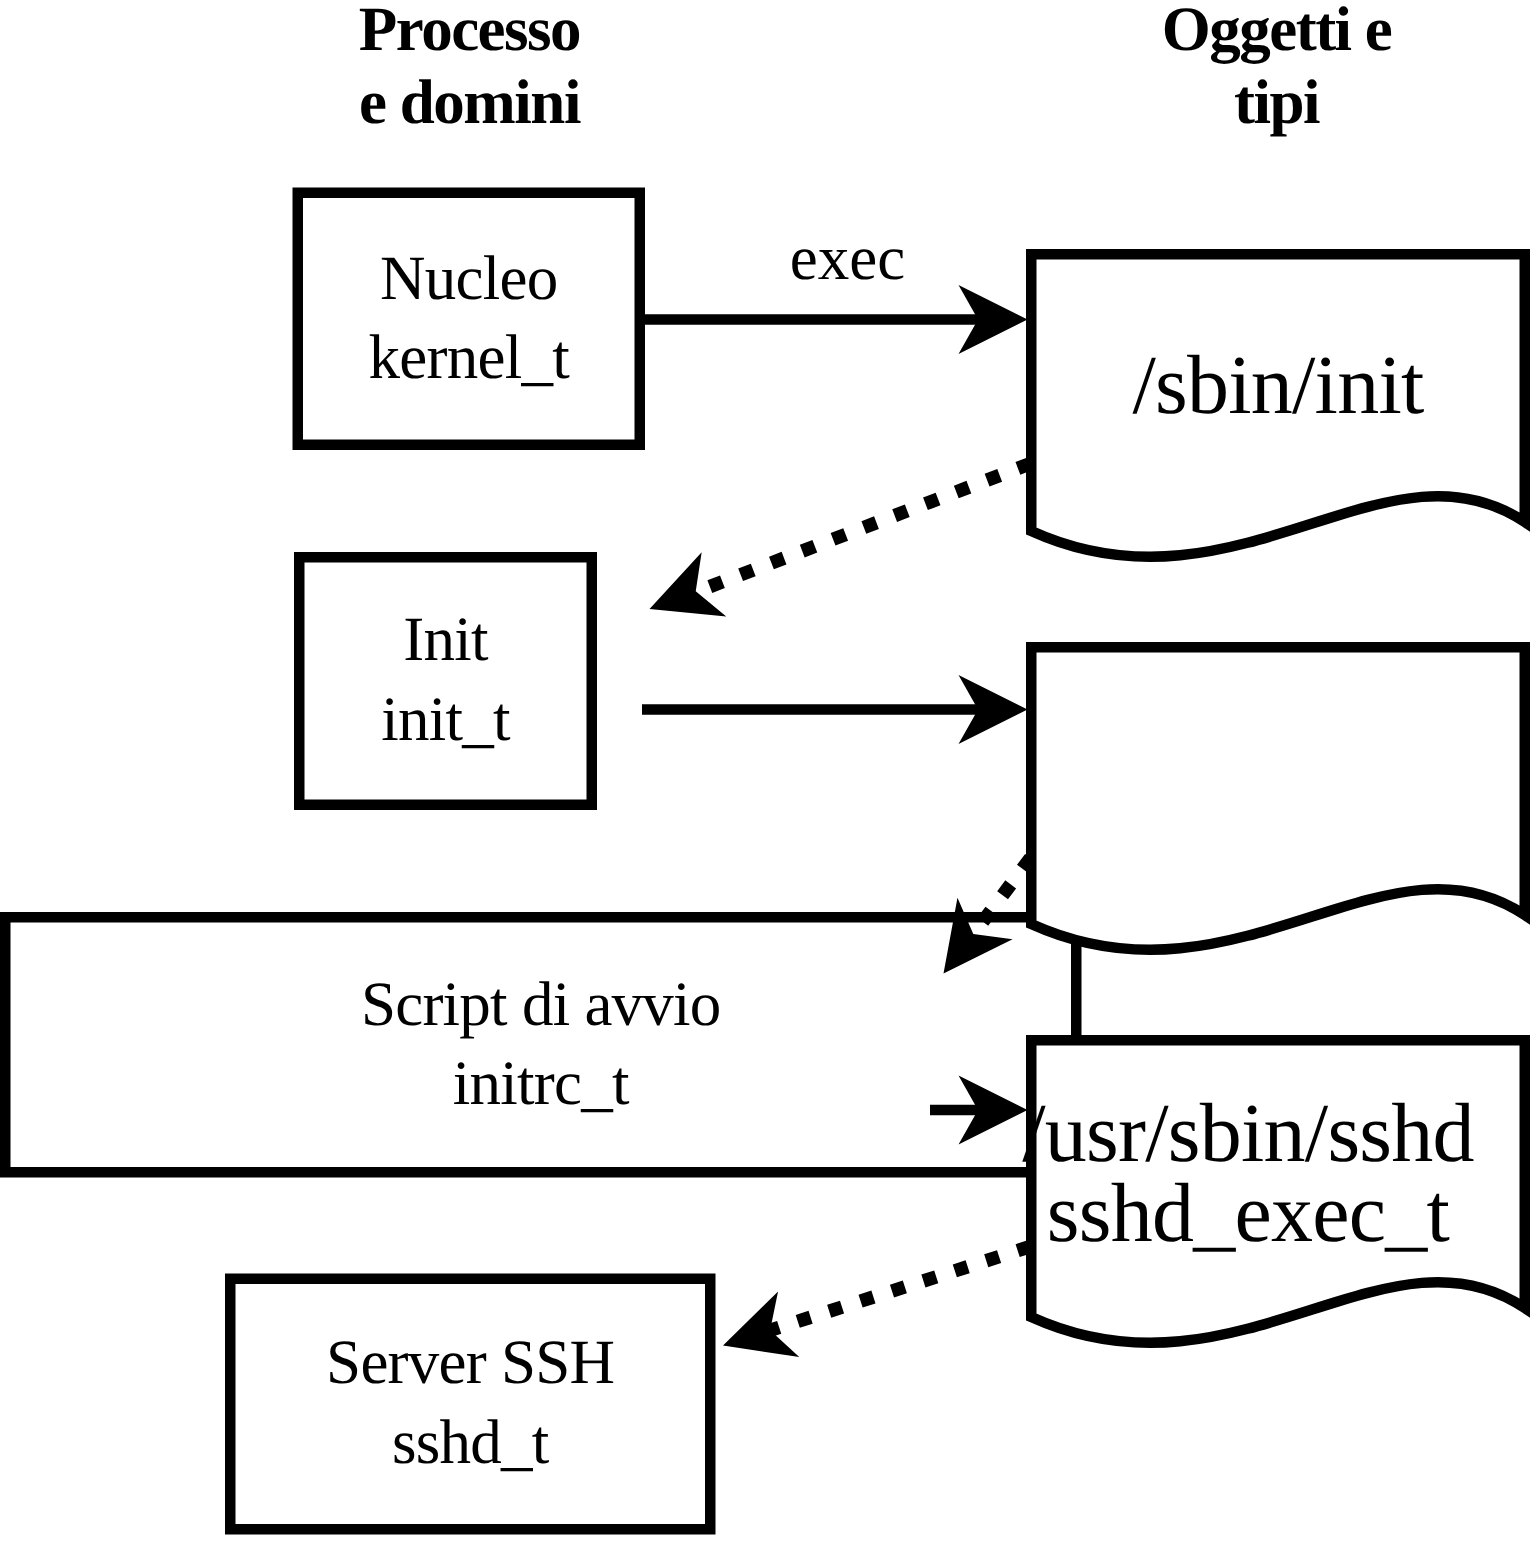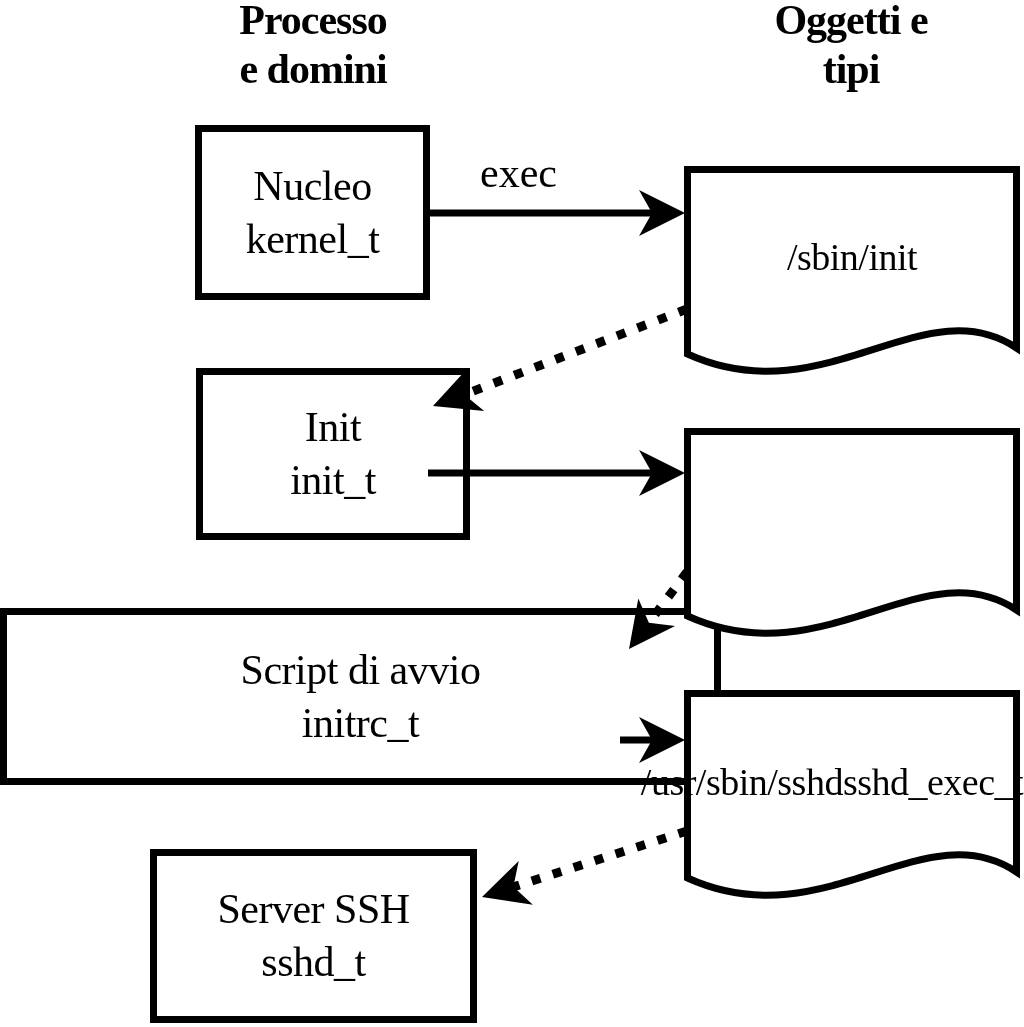--- a/index.html
+++ b/index.html
@@ -35,30 +35,31 @@
     align-items:center;
     justify-content:center;
     text-align:center;
     font-size:42px;
     line-height:53px;
     letter-spacing:-0.5px;
   }
   .doc-text{
     position:absolute;
     display:flex;
+    flex-direction:column;
     align-items:center;
     justify-content:center;
     text-align:center;
-    font-size:38px;
+    font-size:56px;
     line-height:53px;
     letter-spacing:-0.5px;
   }
   .arrow-label{
     position:absolute;
-    text-align:left;
+    text-align:center;
     font-size:42px;
     line-height:46px;
   }
   svg.overlay{
     position:absolute;
     top:0;left:0;
     pointer-events:none;
   }
 </style>
 </head>
@@ -69,21 +70,21 @@
   <div class="col-header" style="left:153px;top:-4px;">Processo
 e domini</div>
   <div class="col-header" style="left:691px;top:-4px;">Oggetti e
 tipi</div>
 
   <div class="pbox" style="left:195px;top:125px;width:235px;height:175px;">
     <div>Nucleo</div>
     <div>kernel_t</div>
   </div>
 
-  <div class="pbox" style="left:196px;top:368px;width:274px;height:172px;">
+  <div class="pbox" style="left:196px;top:368px;width:202px;height:172px;">
     <div>Init</div>
     <div>init_t</div>
   </div>
 
   <div class="pbox" style="left:0px;top:608px;width:721px;height:177px;">
     <div>Script di avvio</div>
     <div>initrc_t</div>
   </div>
 
   <div class="pbox" style="left:150px;top:849px;width:327px;height:174px;">

